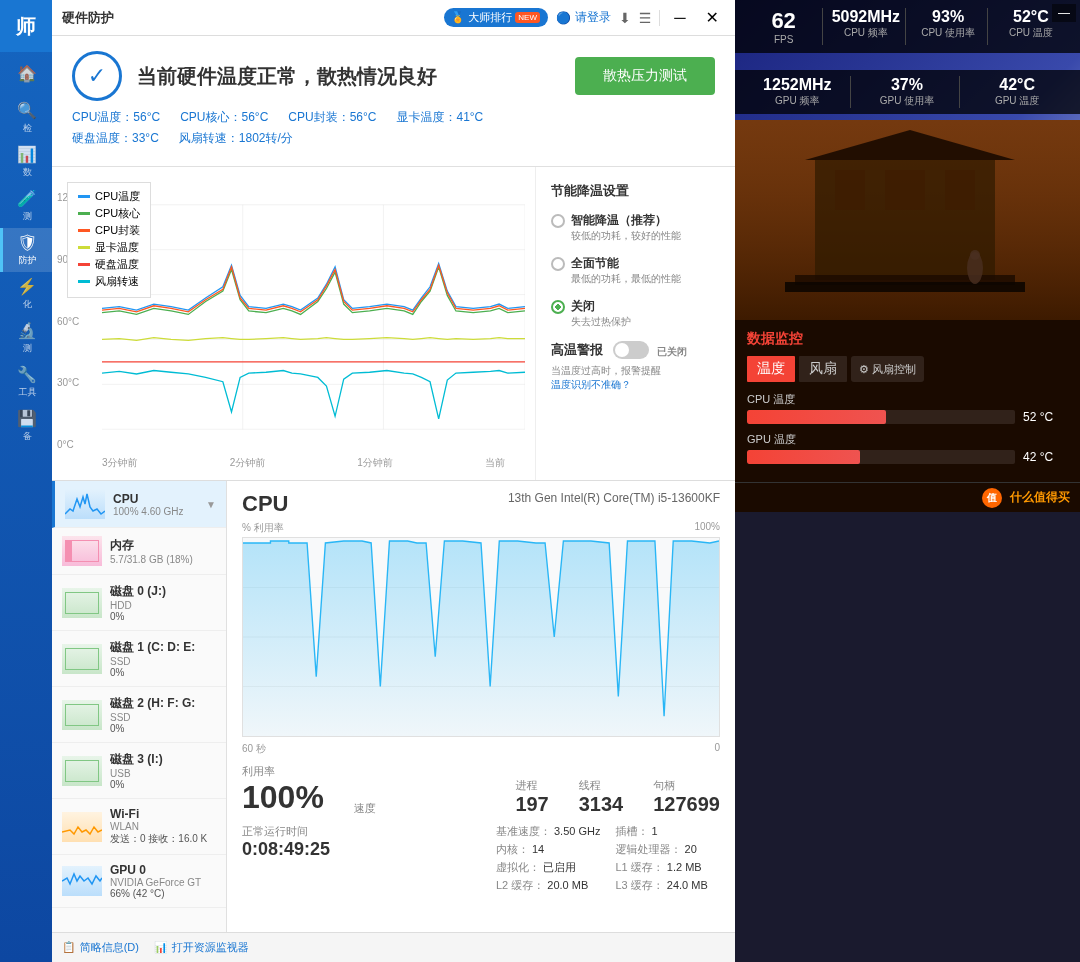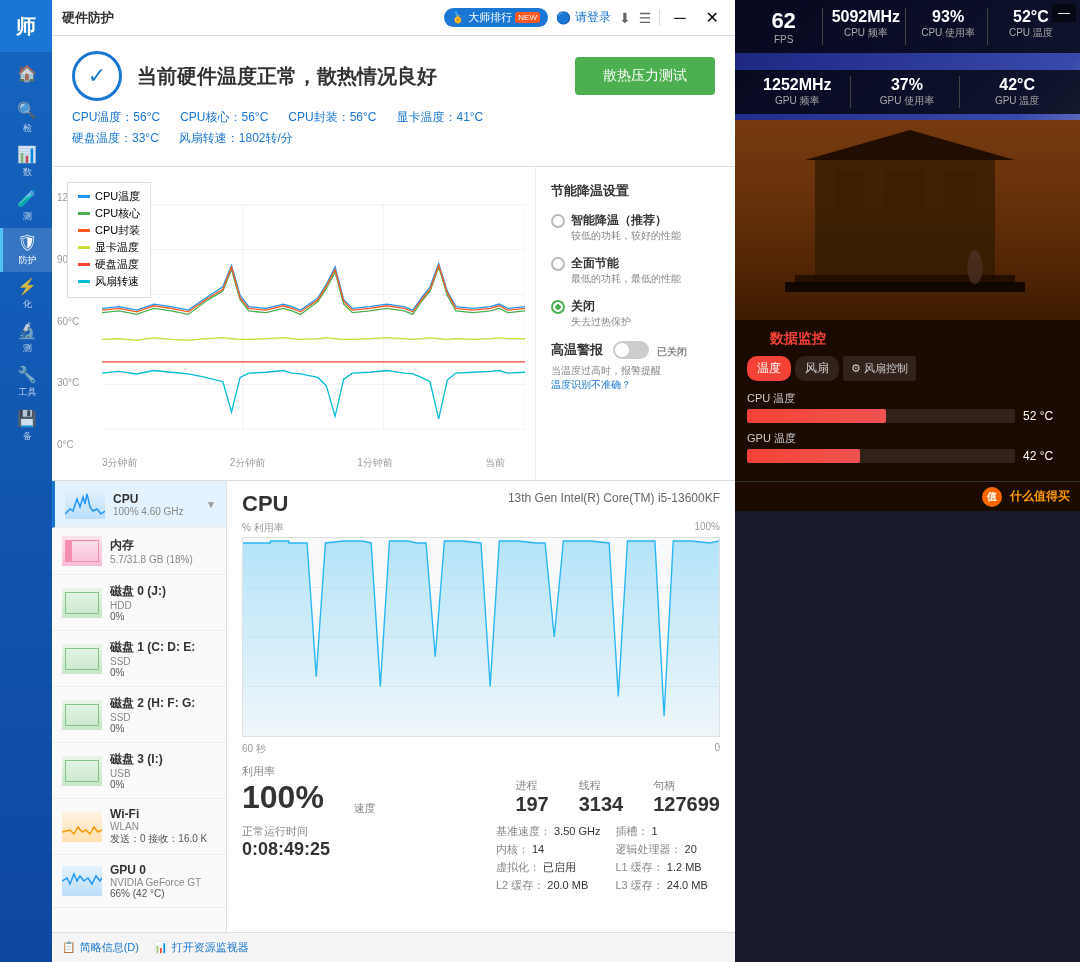--- a/index.html
+++ b/index.html
@@ -455,31 +455,30 @@
     .data-monitor {
       background: #1a0a00;
       padding: 10px 12px;
       flex-shrink: 0;
     }
     .data-monitor-title {
       font-size: 14px;
       font-weight: bold;
       color: #f44336;
       margin-bottom: 8px;
-      margin-left: 23px;
     }
     .data-monitor-tabs {
       display: flex;
       gap: 4px;
       margin-bottom: 10px;
     }
     .dm-tab {
       padding: 4px 10px;
-      font-size: 12px;
-      border-radius: 10px;
+      font-size: 14px;
+      border-radius: 1px;
       cursor: pointer;
       color: #ccc;
     }
     .dm-tab.active {
       background: #f44336;
       color: white;
     }
     .dm-tab:not(.active) { background: rgba(255,255,255,0.1); }
     .dm-tab-btn {
       background: rgba(255,255,255,0.1);

